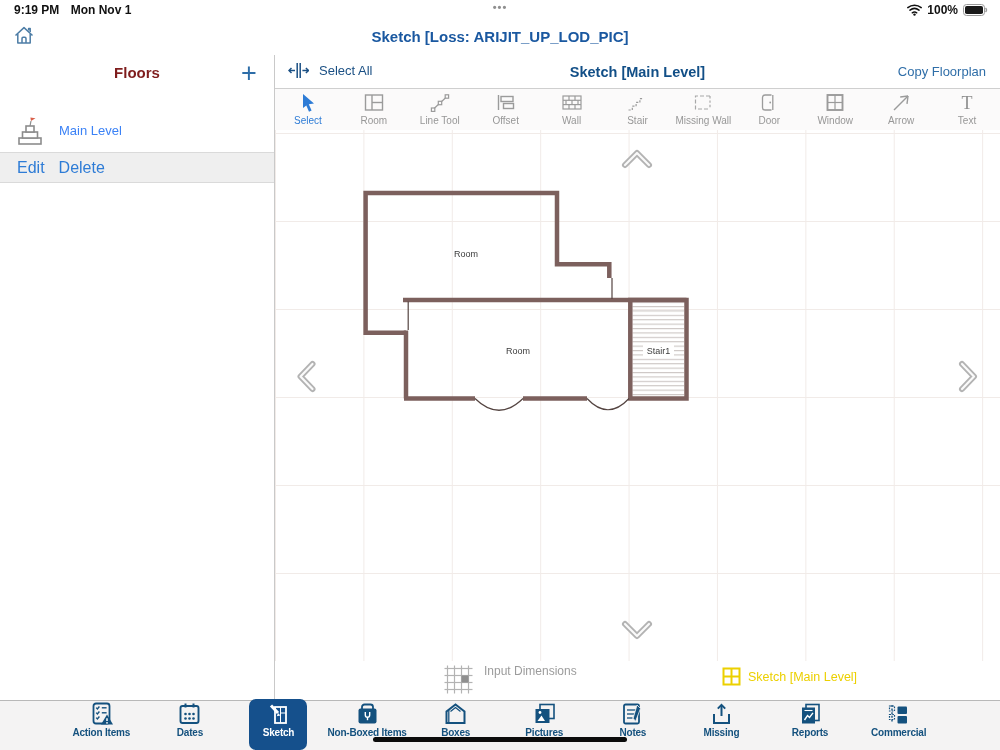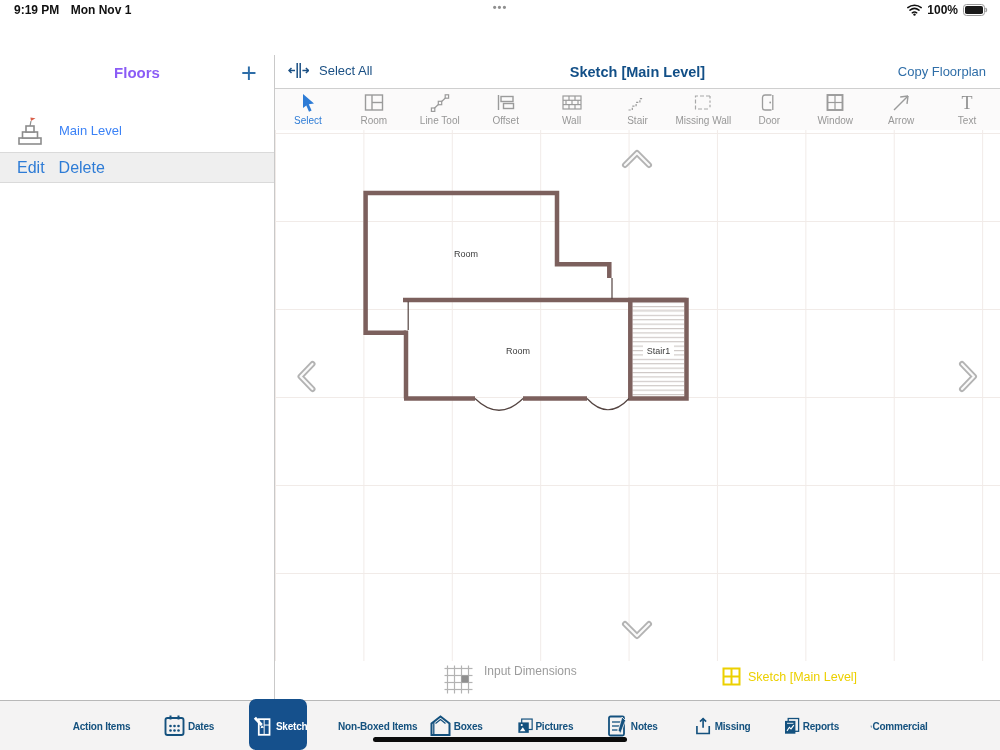--- a/index.html
+++ b/index.html
@@ -11,21 +11,21 @@
   .sb-left .sb-date{font-weight:600;margin-left:8px;}
   .sb-dots{position:absolute;left:0;right:0;top:1px;text-align:center;color:#8f8f8f;font-size:11px;letter-spacing:1px;font-weight:700;}
   .sb-right{position:absolute;right:12px;top:3px;display:flex;align-items:center;gap:5px;font-weight:600;}
   
   .app-header{position:absolute;left:0;top:20px;width:1000px;height:35px;background:#fff;}
   .home-btn{position:absolute;left:13px;top:5px;width:22px;height:22px;cursor:pointer;}
   .app-title{position:absolute;left:0;right:0;top:8px;text-align:center;font-size:15px;font-weight:700;color:#1a58a0;}
   
   .sidebar{position:absolute;left:0;top:55px;width:274px;height:645px;background:#fff;border-right:1px solid #c9c9c9;}
   .sidebar-header{position:relative;height:37px;}
-  .sidebar-title{position:absolute;left:0;right:0;top:9px;text-align:center;font-size:15px;font-weight:700;color:#8b5cf6;}
+  .sidebar-title{position:absolute;left:0;right:0;top:9px;text-align:center;font-size:15px;font-weight:700;color:#7f1d1d;}
   .add-floor{position:absolute;right:10px;top:1px;font-size:27px;font-weight:300;color:#2d6da8;line-height:34px;width:30px;text-align:center;cursor:pointer;}
   .floor-row{margin-top:16px;height:44px;display:flex;align-items:center;padding-left:16px;background:#fff;}
   .floor-row .floor-label{margin-left:15px;font-size:13px;color:#3b82f6;}
   .floor-actions{height:29px;background:#efefef;border-top:1px solid #dadada;border-bottom:1px solid #dadada;
     display:flex;align-items:center;gap:14px;padding-left:17px;font-size:16px;color:#2e7cd6;}
   .floor-actions span{cursor:pointer;}
   
   .main{position:absolute;left:275px;top:55px;width:725px;height:645px;}
   .select-header{position:relative;height:33px;border-bottom:1px solid #cfcfcf;background:#fff;}
   .select-all{position:absolute;left:13px;top:7px;display:flex;align-items:center;gap:10px;font-size:13px;color:#1b5084;cursor:pointer;}
@@ -46,21 +46,21 @@
   
   .canvas-footer{position:relative;height:39px;background:#fff;}
   .input-dims{position:absolute;left:168px;top:3px;display:flex;gap:10px;cursor:pointer;}
   .input-dims-label{font-size:12px;color:#9c9c9c;}
   .sketch-badge{position:absolute;left:447px;top:6px;display:flex;align-items:center;gap:7px;}
   .sketch-badge-label{font-size:12.5px;color:#ecd000;}
   
   .tabbar{position:absolute;left:0;top:700px;width:1000px;height:50px;background:#f4f3f3;border-top:1px solid #b8b8b8;
     box-sizing:border-box;display:flex;padding:0 57px;}
   .tab{flex:1;display:flex;justify-content:center;cursor:pointer;}
-  .tab-inner{width:58px;margin-top:-2px;padding-top:3px;border-radius:7px;display:flex;flex-direction:row;align-items:center;}
+  .tab-inner{width:58px;margin-top:-2px;padding-top:3px;border-radius:7px;display:flex;flex-direction:column;align-items:center;}
   .tab.selected .tab-inner{background:#15508c;}
   .tab-label{font-size:10px;font-weight:600;color:#14517e;margin-top:0px;white-space:nowrap;letter-spacing:-0.2px;}
   .tab.selected .tab-label{color:#fff;}
   .home-indicator{position:absolute;left:373px;top:737px;width:254px;height:5px;border-radius:3px;background:#0c0c0c;z-index:5;}
 </style>
 </head>
 <body>
 
 <div class="screen">
 
@@ -79,20 +79,31 @@
       </svg>
       <span>100%</span>
       <svg width="25" height="12" viewBox="0 0 25 12">
         <rect x="0.5" y="0.5" width="21" height="11" rx="3" fill="none" stroke="#9a9a9a"></rect>
         <rect x="2" y="2" width="18" height="8" rx="1.8" fill="#1a1a1a"></rect>
         <path d="M22.5,4 q2,2 0,4" fill="none" stroke="#9a9a9a" stroke-width="1.4"></path>
       </svg>
     </div>
   </div>
 
+  <div class="app-header">
+    <svg class="home-btn" viewBox="0 0 22 22">
+      <g fill="none" stroke="#4d7da6" stroke-width="1.5" stroke-linejoin="round">
+        <path d="M2.5,10.5 L11,2.6 L19.5,10.5"></path>
+        <path d="M4.8,9 V18 H17.2 V9"></path>
+        <path d="M9,18 V13.4 Q9,12.2 10.1,12.2 H11.9 Q13,12.2 13,13.4 V18"></path>
+        <path d="M15.6,5.4 V3.4 H17.2 V6.9"></path>
+      </g>
+    </svg>
+    <div class="app-title">Sketch [Loss: ARIJIT_UP_LOD_PIC]</div>
+  </div>
 
   <div class="sidebar">
     <div class="sidebar-header">
       <div class="sidebar-title">Floors</div>
       <div class="add-floor">+</div>
     </div>
     <div class="floor-row">
       <svg width="28" height="33" viewBox="0 0 28 33">
         <g fill="#fff" stroke="#8c8c8c" stroke-width="1.6">
           <rect x="3" y="24" width="22" height="6"></rect>

